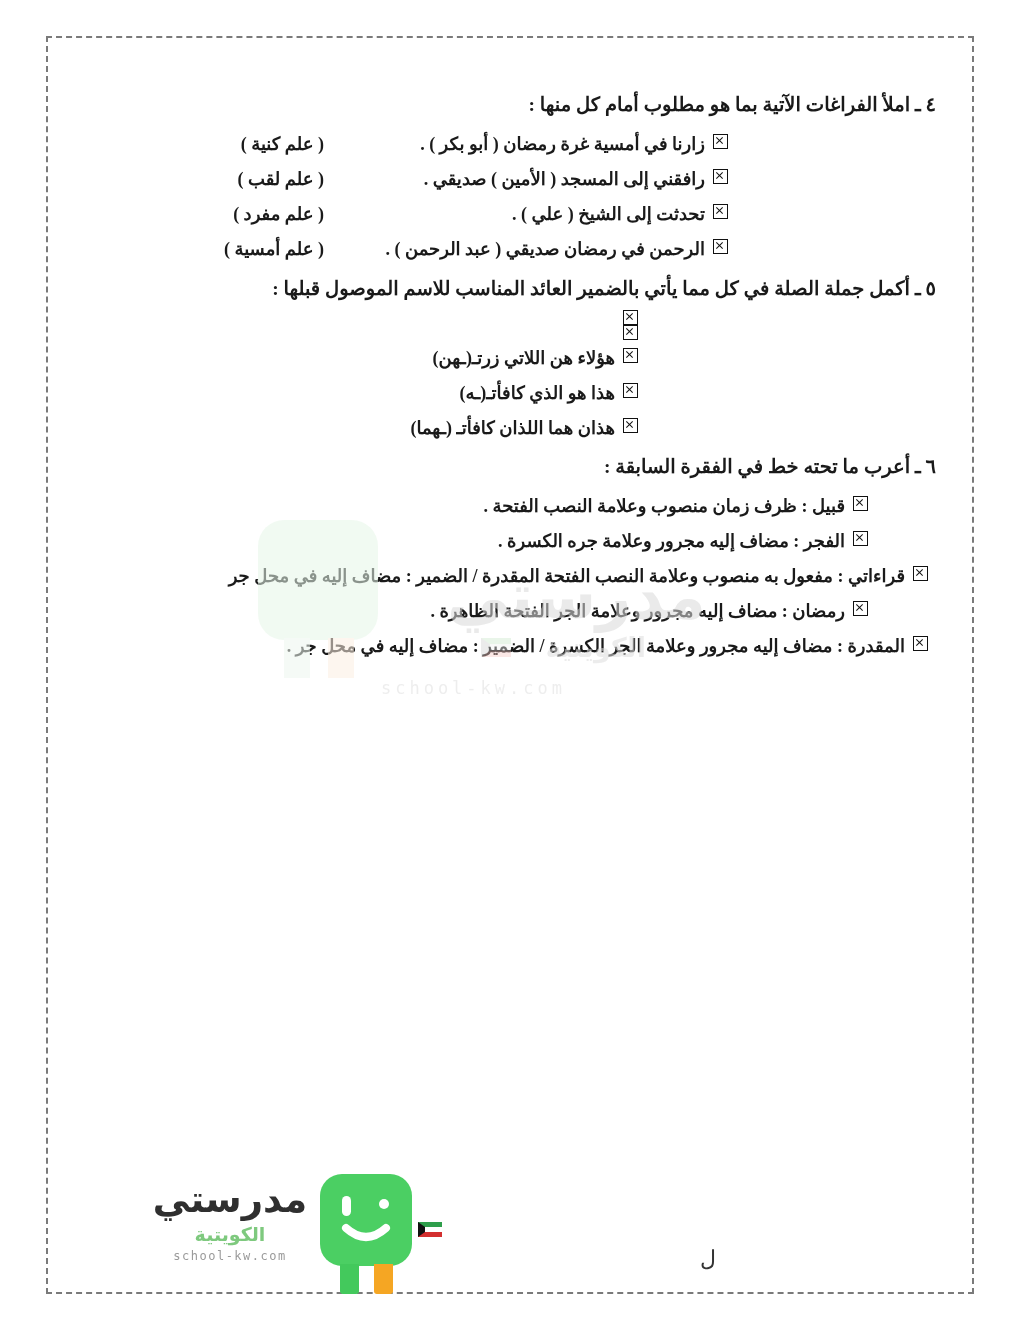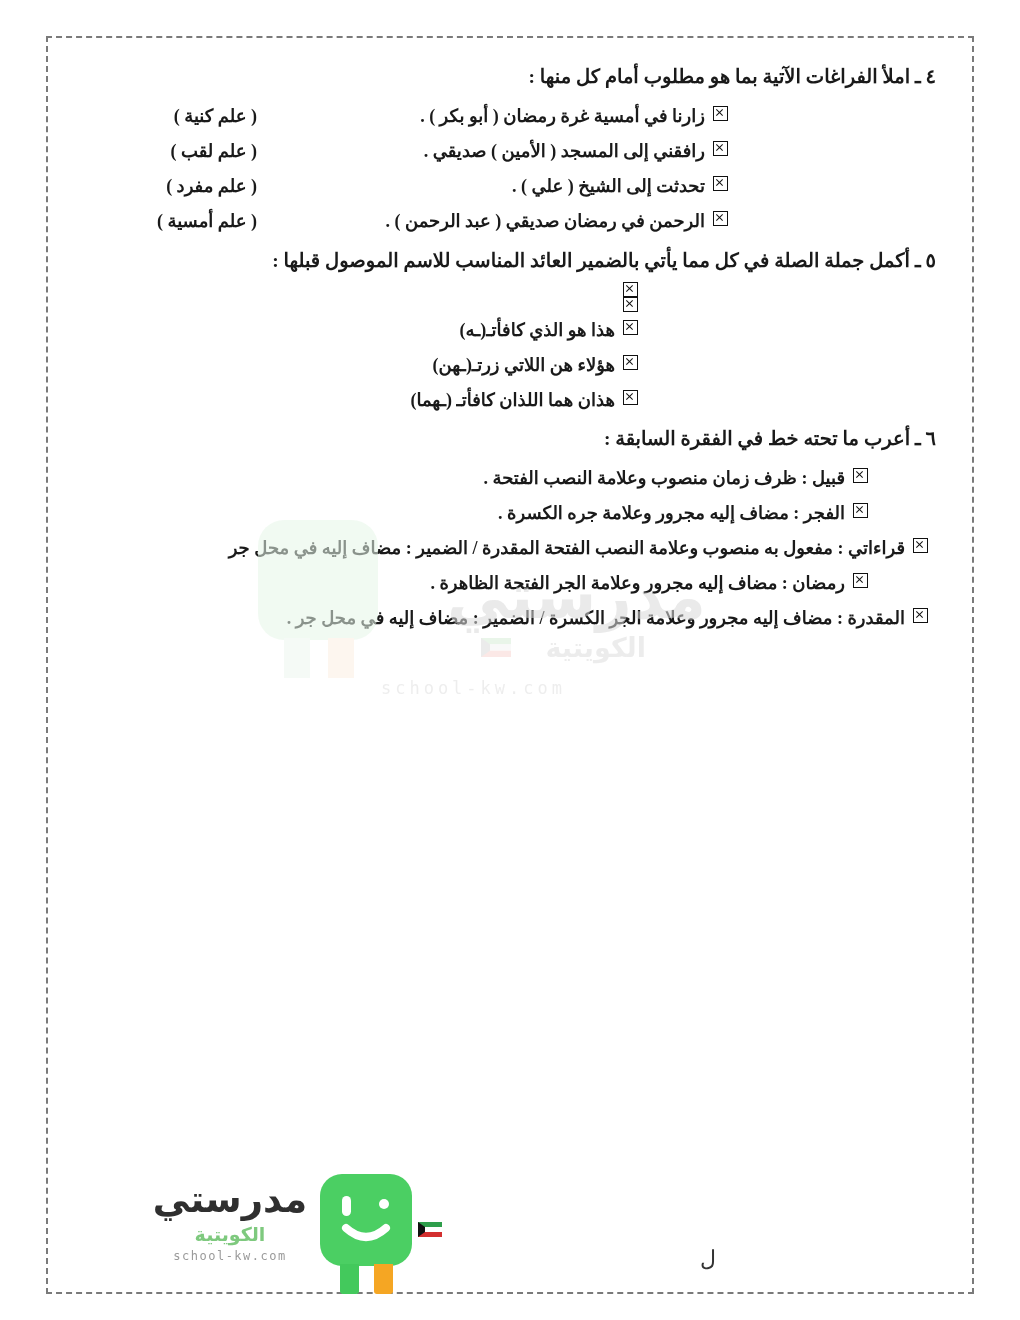--- a/index.html
+++ b/index.html
@@ -24,21 +24,21 @@
     width: 928px;
     height: 1258px;
     border: 2px dashed #7a7a7a;
     box-sizing: border-box;
     pointer-events: none;
   }
 
   .content {
     position: absolute;
     left: 58px;
-    top: 36px;
+    top: 64px;
     width: 906px;
     height: 1226px;
     box-sizing: border-box;
     padding: 24px 26px 0 26px;
     direction: rtl;
   }
 
   
   .question {
     margin-bottom: 4px;
@@ -80,21 +80,21 @@
     width: 9px;
     height: 1px;
     background: #111;
   }
   .bullet::before { transform: rotate(45deg); }
   .bullet::after  { transform: rotate(-45deg); }
 
   .item-text { white-space: nowrap; }
   .item-answer {
     white-space: nowrap;
-    margin-right: 118px;
+    margin-right: 51px;
   }
 
   
   .q4-row {
     display: flex;
     justify-content: flex-start;
     padding-right: 210px;
   }
   .q4-row .item-text { min-width: 330px; }
 
@@ -299,25 +299,25 @@
     <p class="q-title">٥ ـ أكمل جملة الصلة في كل مما يأتي بالضمير العائد المناسب للاسم الموصول قبلها :</p>
 
     <div class="item-row q5-row">
       <span class="bullet"></span>
     </div>
     <div class="item-row q5-row">
       <span class="bullet"></span>
     </div>
     <div class="item-row q5-row">
       <span class="bullet"></span>
+      <span class="item-text">هؤلاء هن اللاتي زرتـ(ـهن)</span>
+    </div>
+    <div class="item-row q5-row">
+      <span class="bullet"></span>
       <span class="item-text">هذا هو الذي كافأتـ(ـه)</span>
-    </div>
-    <div class="item-row q5-row">
-      <span class="bullet"></span>
-      <span class="item-text">هؤلاء هن اللاتي زرتـ(ـهن)</span>
     </div>
     <div class="item-row q5-row">
       <span class="bullet"></span>
       <span class="item-text">هذان هما اللذان كافأتـ (ـهما)</span>
     </div>
   </div>
 
   <div class="question">
     <p class="q-title">٦ ـ أعرب ما تحته خط في الفقرة السابقة :</p>
 

